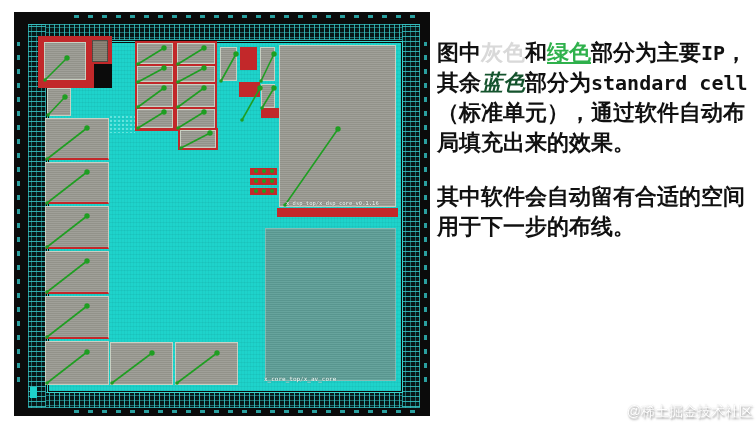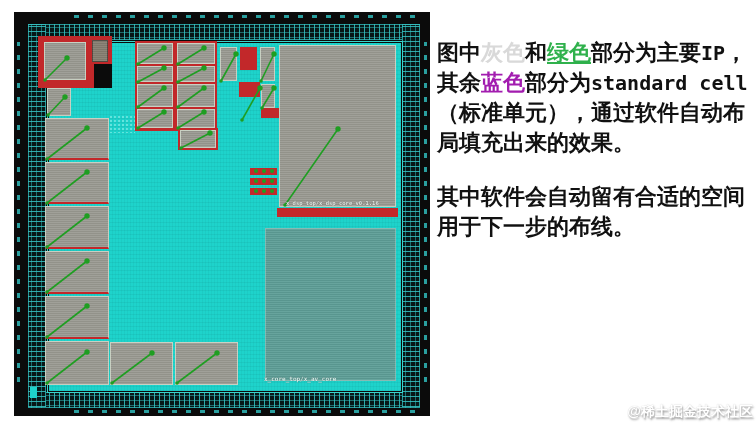--- a/index.html
+++ b/index.html
@@ -41,21 +41,21 @@
   #article{position:absolute;left:437px;top:38px;width:322px;color:#111;font-weight:bold;font-size:22px;line-height:30px;letter-spacing:0;}
   #article .mono{font-family:"DejaVu Sans Mono",monospace;font-size:20px;}
   #paragraph-2{margin-top:24px;}
 
   
   #watermark{position:absolute;right:3px;bottom:5px;display:flex;flex-direction:column;align-items:flex-end;}
   #wm-row{display:flex;align-items:center;gap:6px;}
   #brand-logo{width:24px;height:24px;border-radius:50%;background:#fff;box-shadow:1px 2px 3px rgba(140,140,140,.65);position:relative;}
   #brand-logo:after{content:"";position:absolute;left:5px;top:7px;width:6px;height:6px;border-radius:50%;box-shadow:0 0 0 1.5px rgba(190,190,190,.8),9px 1px 0 0.5px rgba(190,190,190,.6);}
   #wm-title{color:#fff;font-size:17px;font-weight:bold;text-shadow:1px 2px 2px rgba(125,125,125,.85),0 0 1px rgba(160,160,160,.6);white-space:nowrap;}
-  #wm-handle{color:#fff;font-size:14px;font-weight:bold;margin-top:1px;text-shadow:1px 2px 2px rgba(135,135,135,.8),0 0 1px rgba(165,165,165,.6);white-space:nowrap;}
+  #wm-handle{color:#fff;font-size:14px;font-weight:normal;margin-top:1px;text-shadow:1px 2px 2px rgba(135,135,135,.8),0 0 1px rgba(165,165,165,.6);white-space:nowrap;}
 </style>
 </head>
 <body>
 
 <div id="canvas">
 
   <div id="chip">
 
     <div class="dash h" style="left:60px;top:3px;width:342px;"></div>
     <div class="dash h" style="left:60px;top:398px;width:342px;"></div>
@@ -194,21 +194,21 @@
         <circle cx="246" cy="76" r="2.7" fill="#1f9e22"></circle>
         <line x1="271" y1="193" x2="324" y2="117" stroke="#1f9e22" stroke-width="1.6"></line>
         <circle cx="271" cy="193" r="1.8" fill="#1f9e22"></circle>
         <circle cx="324" cy="117" r="2.7" fill="#1f9e22"></circle>
       </svg>
     <div class="chip-label" id="label-top-block" style="left:272px;top:188px;">x_dsp_top/x_dsp_core_v0.1.16</div>
     <div class="chip-label" id="label-core-bottom" style="left:250px;top:363px;">x_core_top/x_av_core</div>
   </div>
 
   <div id="article">
-    <div id="paragraph-1"><span>图中</span><span style="color: rgb(217, 217, 217);">灰色</span><span>和</span><span style="color: rgb(47, 177, 76); text-decoration: underline;">绿色</span><span>部分为主要</span><span class="mono">IP</span><span>，其余</span><span style="color: #a21caf;">蓝色</span><span>部分为</span><span class="mono">standard cell</span><span>（标准单元），通过软件自动布局填充出来的效果。</span></div>
+    <div id="paragraph-1"><span>图中</span><span style="color: rgb(217, 217, 217);">灰色</span><span>和</span><span style="color: rgb(47, 177, 76); text-decoration: underline;">绿色</span><span>部分为主要</span><span class="mono">IP</span><span>，其余</span><span style="color: #14532d; font-style: italic;">蓝色</span><span>部分为</span><span class="mono">standard cell</span><span>（标准单元），通过软件自动布局填充出来的效果。</span></div>
     <div id="paragraph-2">其中软件会自动留有合适的空间用于下一步的布线。</div>
   </div>
 
   <div id="watermark">
     <div id="wm-handle">@稀土掘金技术社区</div>
   </div>
 
 </div>
 
 </body></html>

